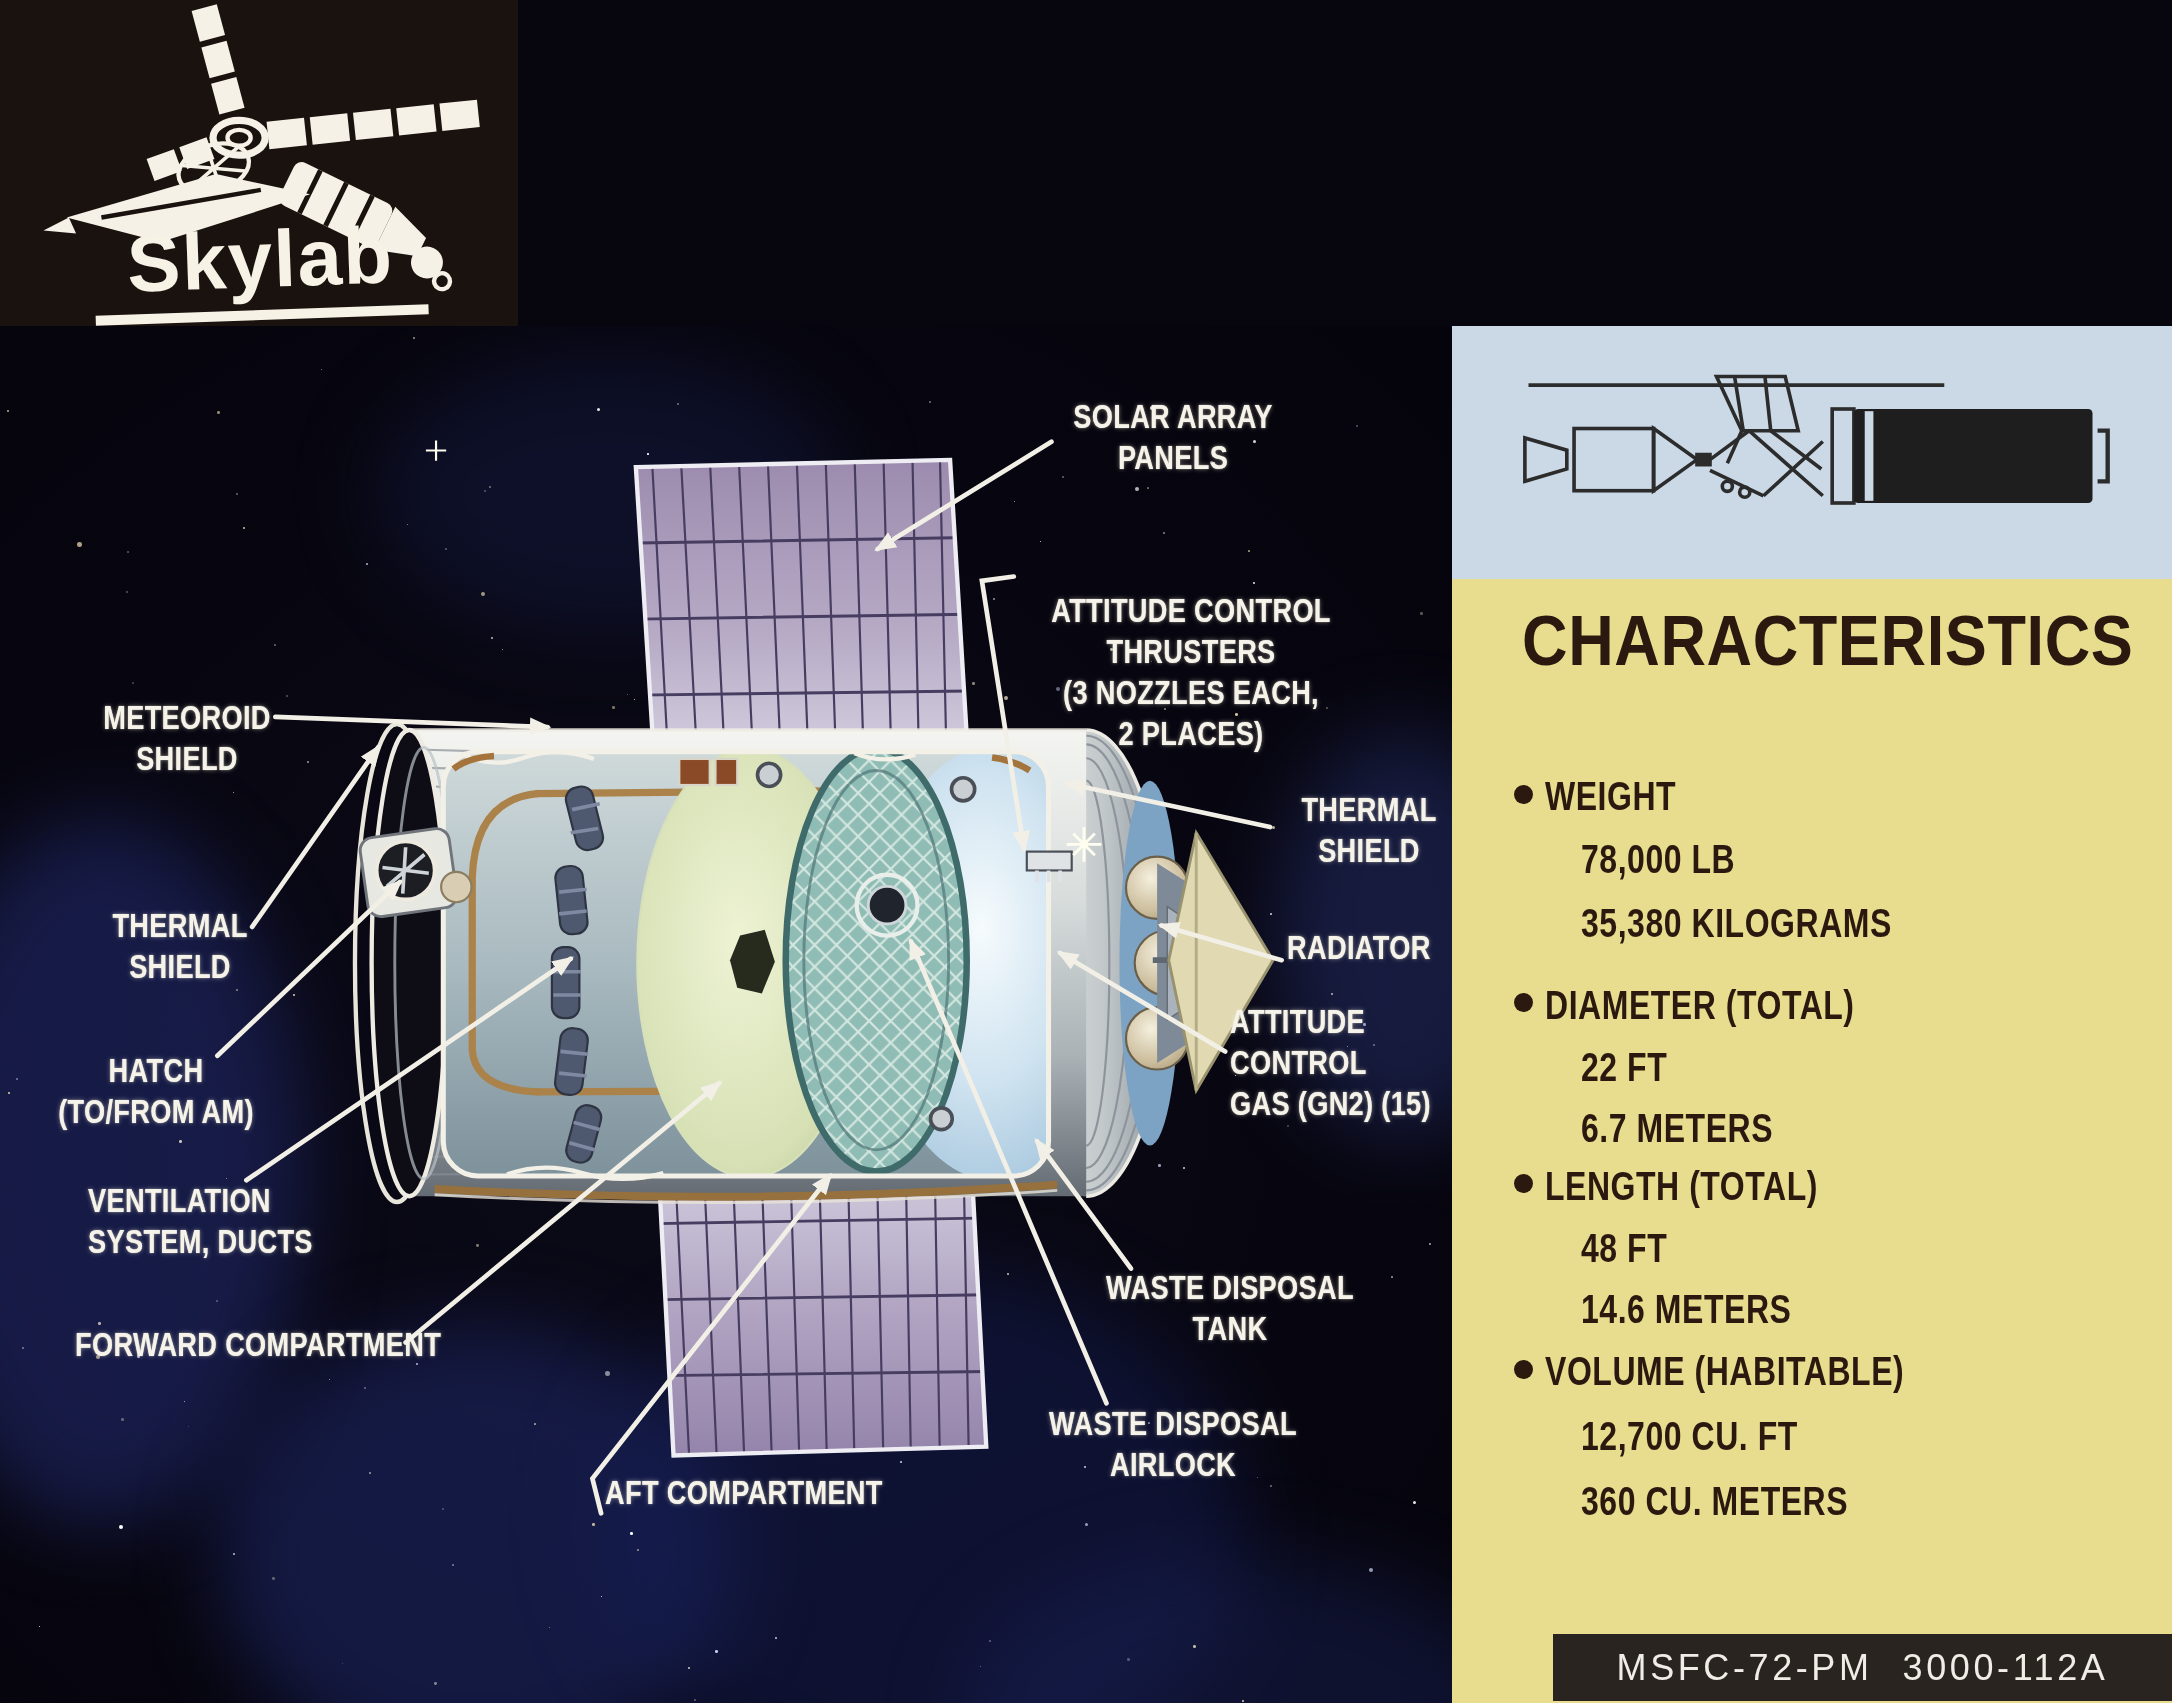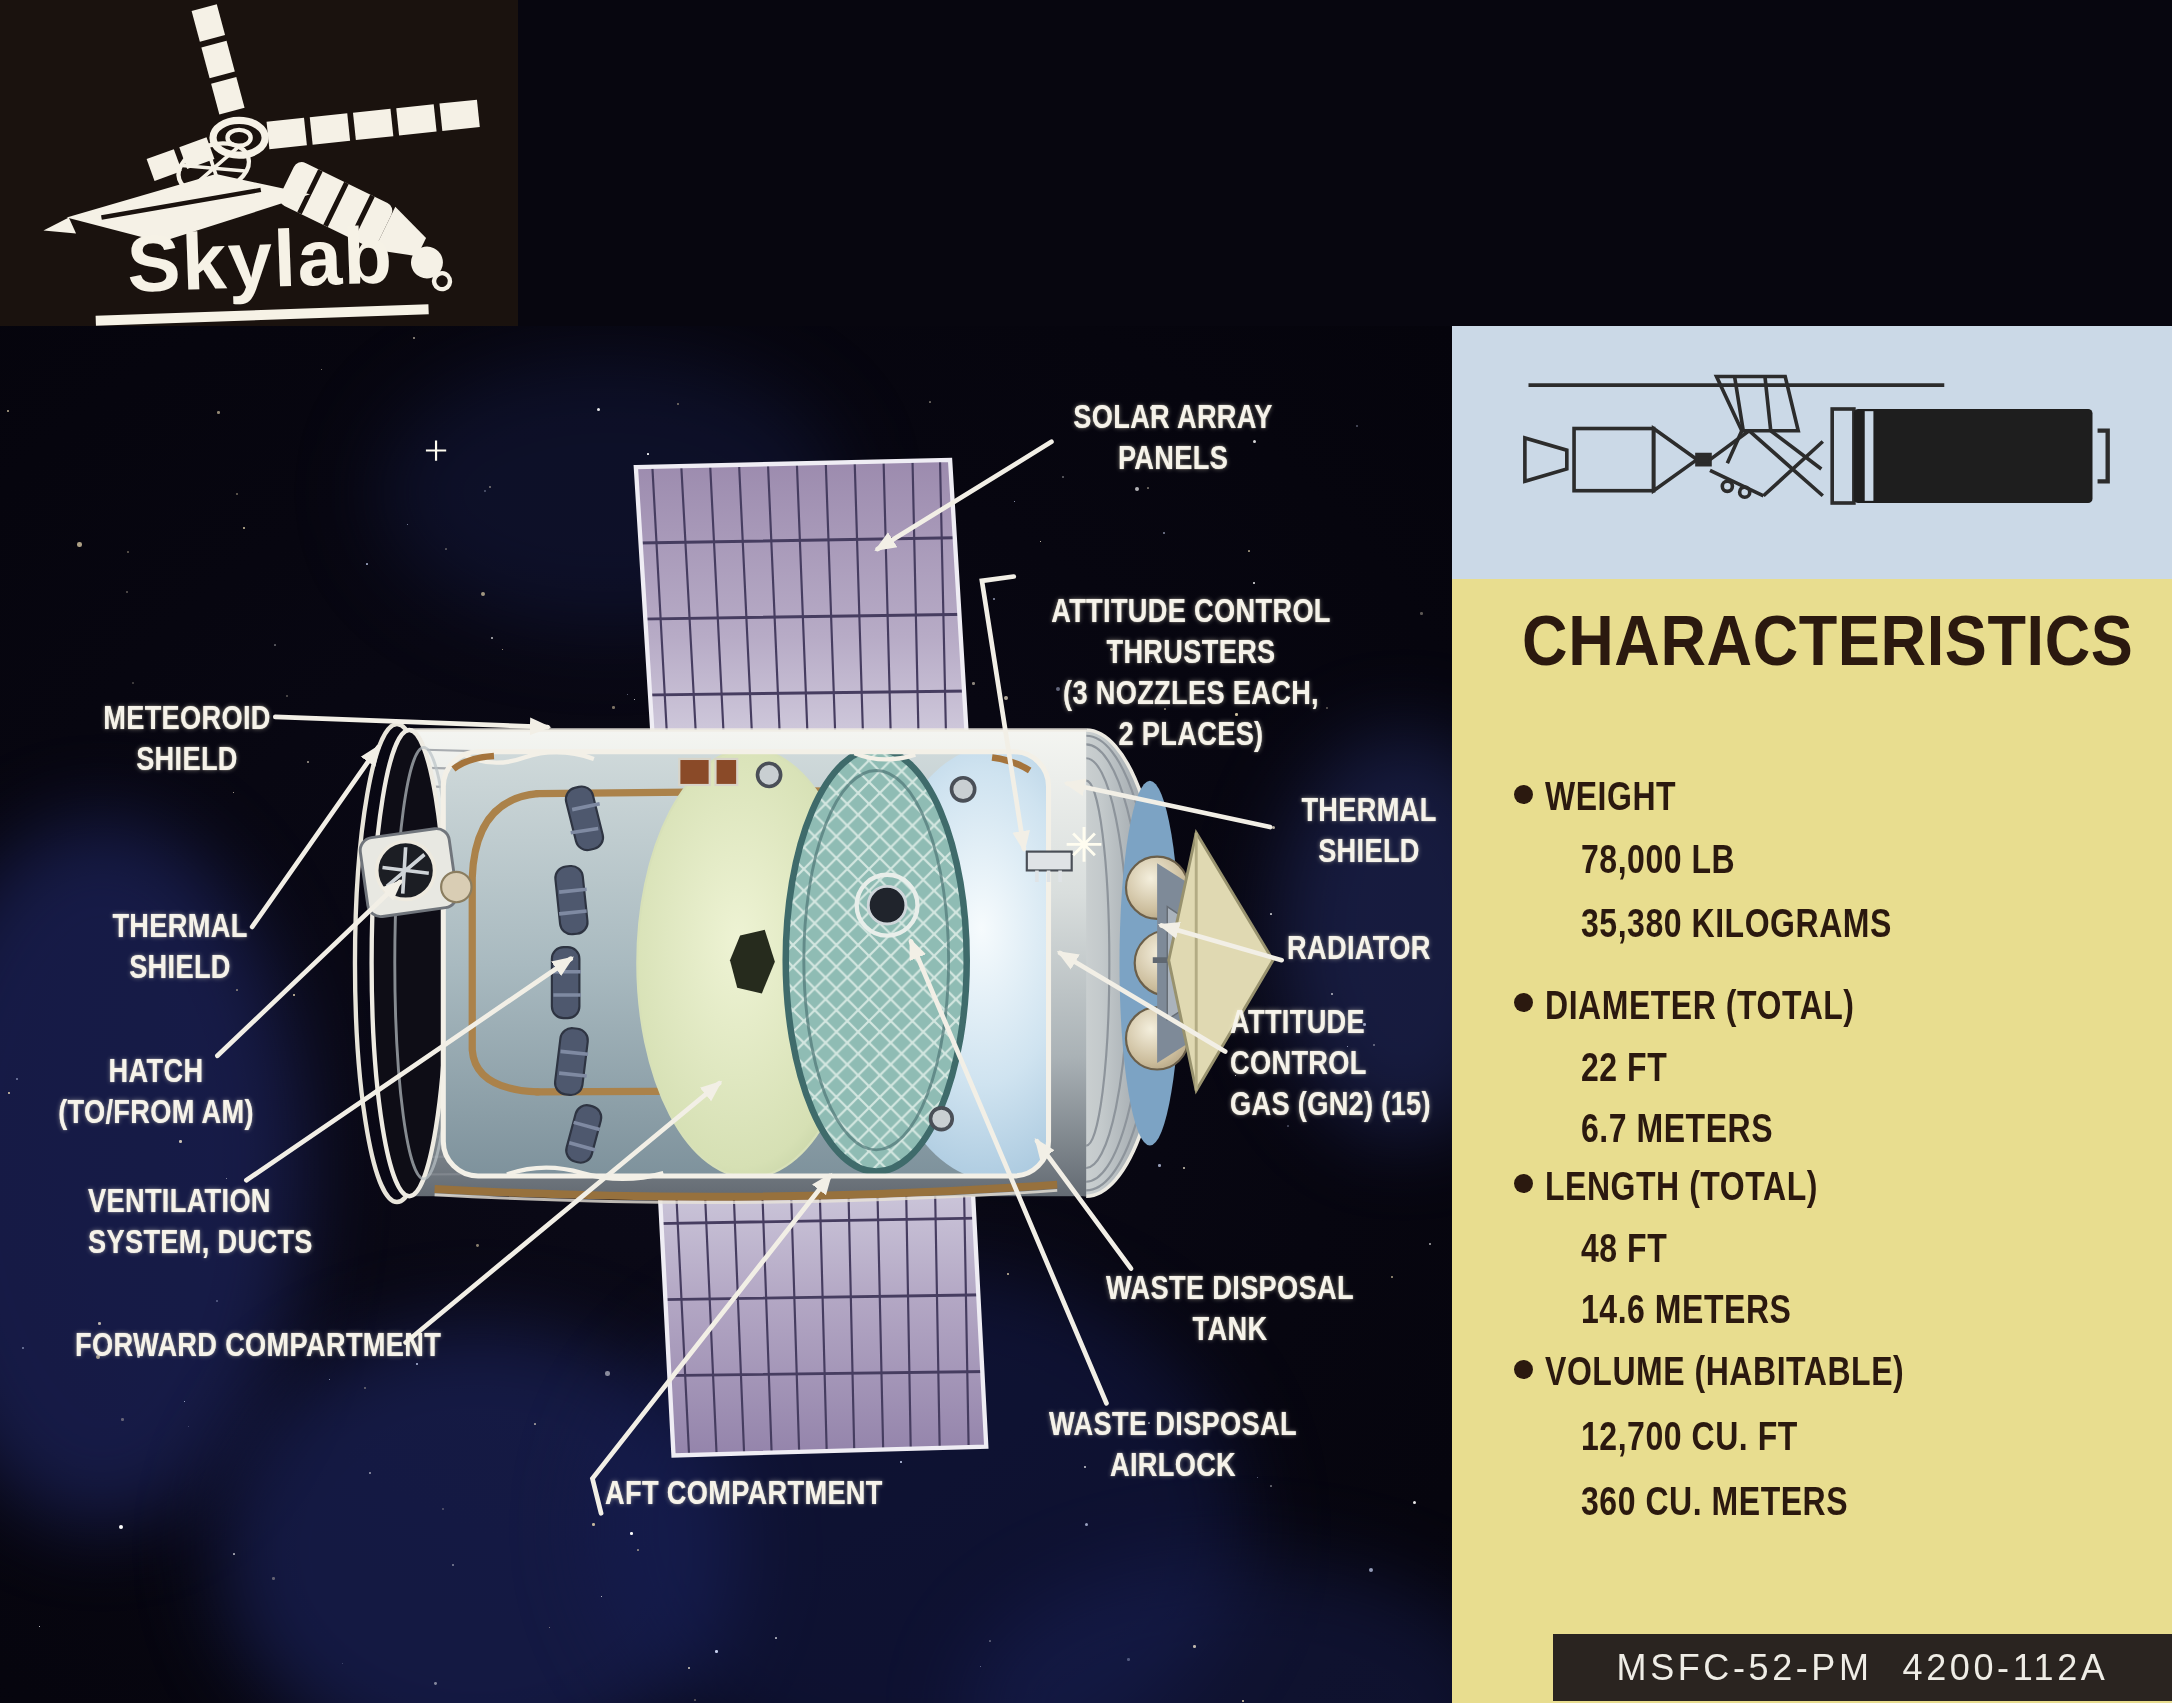--- a/index.html
+++ b/index.html
@@ -620,18 +620,18 @@
     <div class="char-value" style="top:646px;">48 FT</div>
     <div class="char-value" style="top:707px;">14.6 METERS</div>
 
     <div class="bullet" style="top:781px;"></div>
     <div class="char-label" style="top:769px;">VOLUME (HABITABLE)</div>
     <div class="char-value" style="top:834px;">12,700 CU. FT</div>
     <div class="char-value" style="top:899px;">360 CU. METERS</div>
   </div>
 
   <div class="badge">
-    <span>MSFC-52-PM</span>
-    <span>4200-112A</span>
+    <span>MSFC-72-PM</span>
+    <span>3000-112A</span>
   </div>
 
 </div>
 
 
 </body></html>

